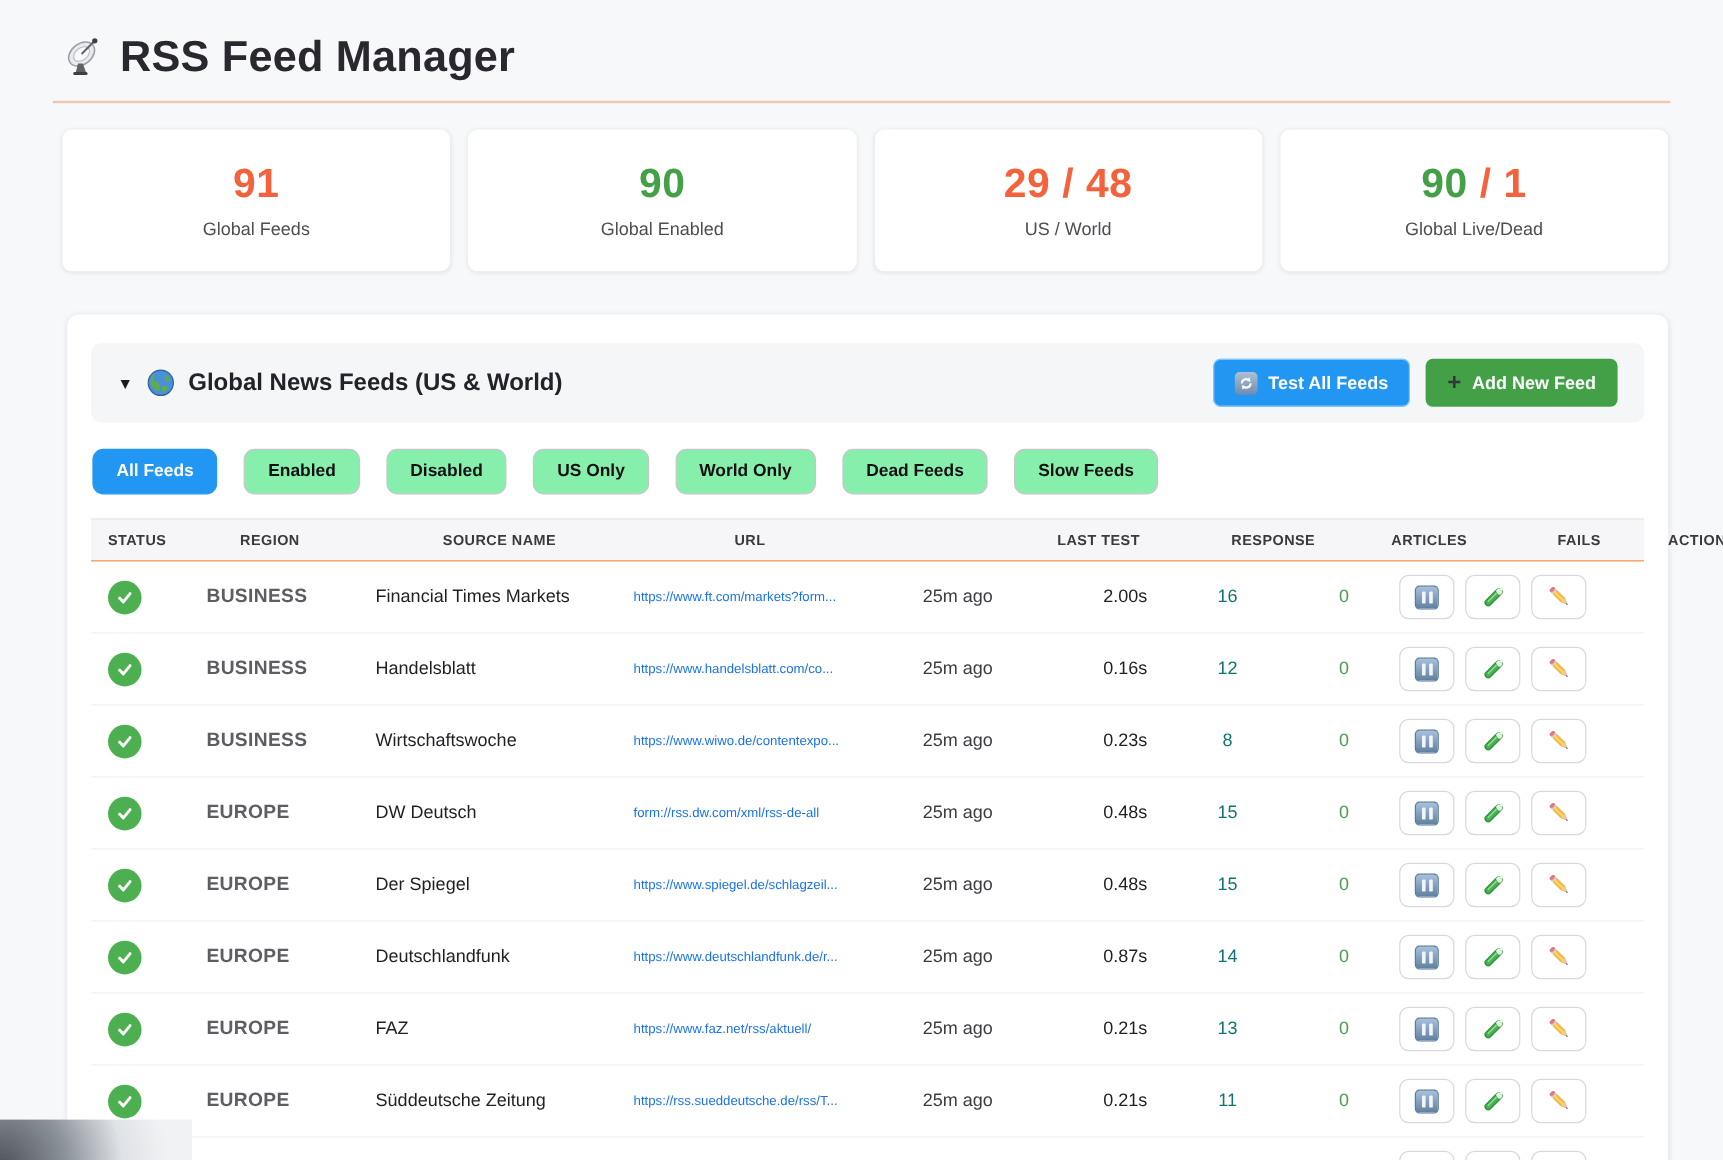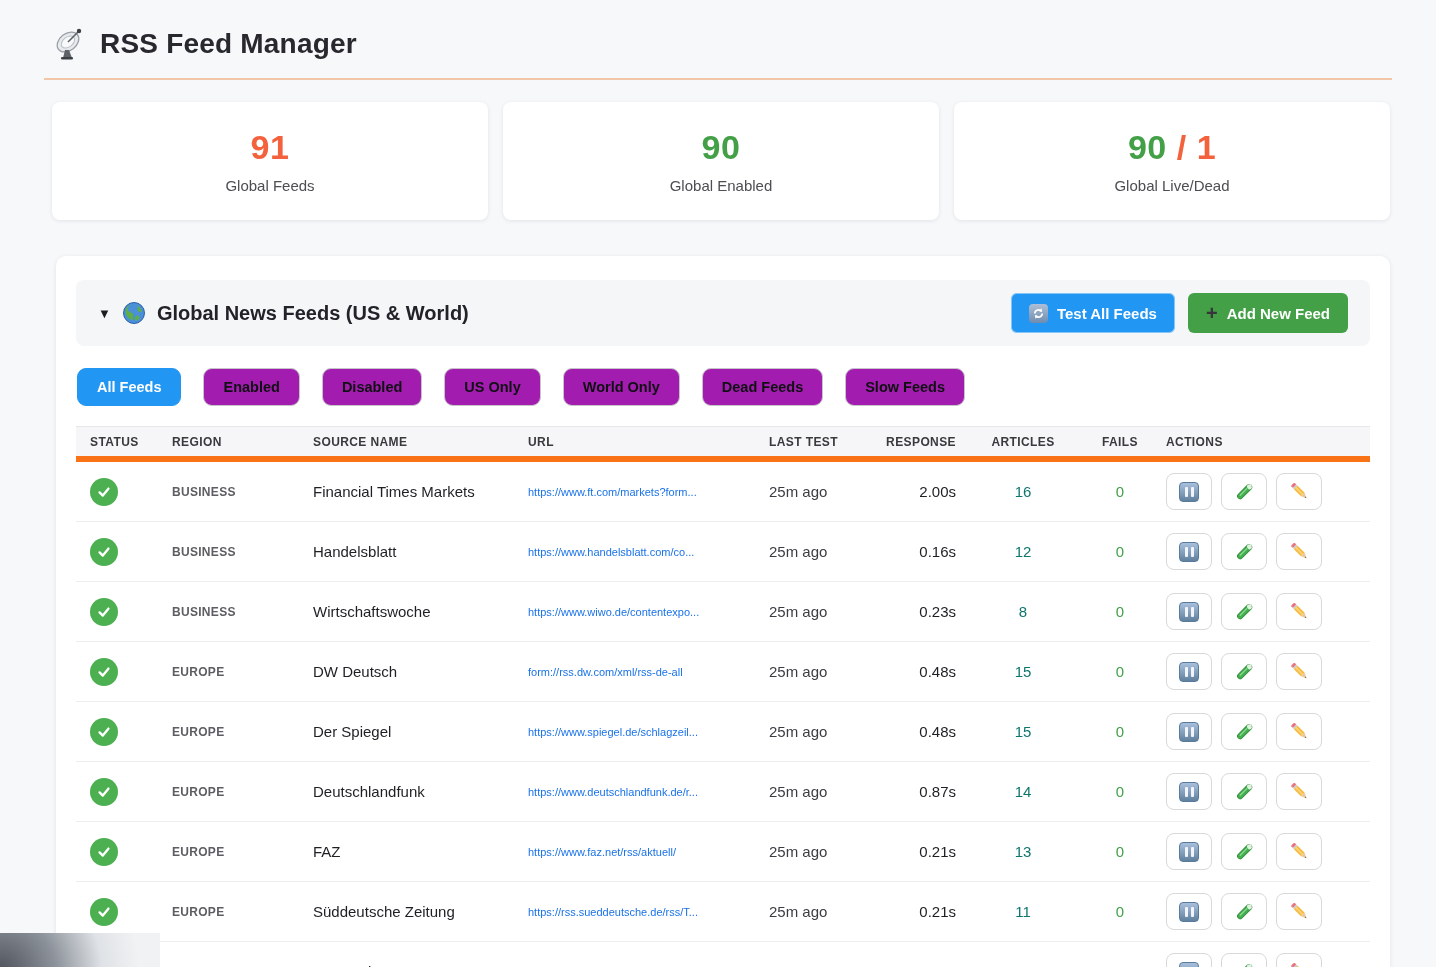--- a/index.html
+++ b/index.html
@@ -11,21 +11,21 @@
     position:relative;
     color:#202124;
   }
   
   .header {
     margin:0 44px;
     padding:26px 8px 16px;
     border-bottom:2px solid #f2c7a9;
     display:flex; align-items:center; gap:12px;
   }
-  .header h1 { font-size:28px; font-weight:bold; color:#28282e; letter-spacing:.2px; }
+  .header h1 { font-size:36px; font-weight:bold; color:#28282e; letter-spacing:.2px; }
   .dish-icon { width:36px; height:36px; flex:0 0 auto; }
   
   .stats-row { display:flex; gap:15px; margin:22px 46px 16px 52px; }
   .stat-card {
     flex:1; background:#fff; border-radius:8px; height:118px;
     box-shadow:0 1px 4px rgba(25,25,50,.09);
     display:flex; flex-direction:column; align-items:center; justify-content:center;
   }
   .stat-value { font-size:34px; font-weight:bold; letter-spacing:.5px; }
   .stat-label { margin-top:10px; font-size:15px; color:#4d4d52; }
@@ -56,42 +56,42 @@
   .refresh-chip {
     width:19px; height:19px; border-radius:4px;
     background:linear-gradient(180deg,#aebfd6,#6d8cb0);
     display:flex; align-items:center; justify-content:center;
   }
   .plus-glyph { font-size:20px; font-weight:bold; color:#35353a; line-height:1; }
   
   .filters { display:flex; gap:22px; margin:22px 0 0 1px; }
   .filter-btn {
     height:38px; padding:0 19px; border-radius:9px;
-    border:1px solid #c6c6c9; background:#a21caf;
+    border:1px solid #c6c6c9; background:#86efac;
     font-family:"Liberation Sans", sans-serif;
     font-weight:bold; font-size:14.5px; color:#101013; cursor:pointer;
   }
   .filter-btn.active { background:#2196f3; border-color:#2196f3; color:#fff; }
   
   .feed-table { margin-top:20px; }
   .grid-row {
     display:grid;
     grid-template-columns:82px 141px 215px 241px 131px 70px 134px 60px 1fr;
     align-items:center;
   }
   .thead {
     background:#f6f6f8; height:36px;
-    border-top:1px solid #e6e6e9; border-bottom:6px solid #f97316;
-    font-size:12px; font-weight:bold; color:#39393e; letter-spacing:.4px;
+    border-top:1px solid #e6e6e9; border-bottom:1px solid #f97316;
+    font-size:12px; font-weight:bold; color:#39393e; letter-spacing:.4px;gap:28px;
   }
   .trow { height:60px; border-bottom:1px solid #ededf0; background:#fff; }
   .cell-pad { padding-left:14px; }
   .c-right { text-align:right; }
   .c-center { text-align:center; }
-  .cell-region { font-size:12px; font-weight:bold; color:#5d5d63; letter-spacing:.3px; }
+  .cell-region { font-size:16px; font-weight:bold; color:#5d5d63; letter-spacing:.3px; }
   .cell-source { font-size:15px; color:#1f1f24; }
   .cell-url { font-size:11px; color:#1a73e8; white-space:nowrap; overflow:hidden; cursor:pointer; }
   .cell-lasttest { font-size:15px; color:#3c3c42; }
   .cell-response { font-size:15px; color:#1f1f24; }
   .cell-articles { font-size:15px; color:#0f766e; }
   .cell-fails { font-size:15px; color:#43a047; }
   .status-dot {
     width:28px; height:28px; border-radius:50%; background:#4caf50;
     margin-left:14px; display:flex; align-items:center; justify-content:center;
   }
@@ -131,20 +131,24 @@
 </div>
 
 <div class="stats-row">
     <div class="stat-card">
       <div class="stat-value"><span style="color: rgb(244, 98, 61);">91</span></div>
       <div class="stat-label">Global Feeds</div>
     </div>
     <div class="stat-card">
       <div class="stat-value"><span style="color: rgb(67, 160, 71);">90</span></div>
       <div class="stat-label">Global Enabled</div>
+    </div>
+    <div class="stat-card">
+      <div class="stat-value"><span style="color: rgb(244, 98, 61);">29 / 48</span></div>
+      <div class="stat-label">US / World</div>
     </div>
     <div class="stat-card">
       <div class="stat-value"><span style="color: rgb(67, 160, 71);">90</span><span style="color: rgb(244, 98, 61);"> / </span><span style="color: rgb(244, 98, 61);">1</span></div>
       <div class="stat-label">Global Live/Dead</div>
     </div>
   </div>
 
 <div class="section-card">
   <div class="section-header">
     <div class="section-title-wrap">

